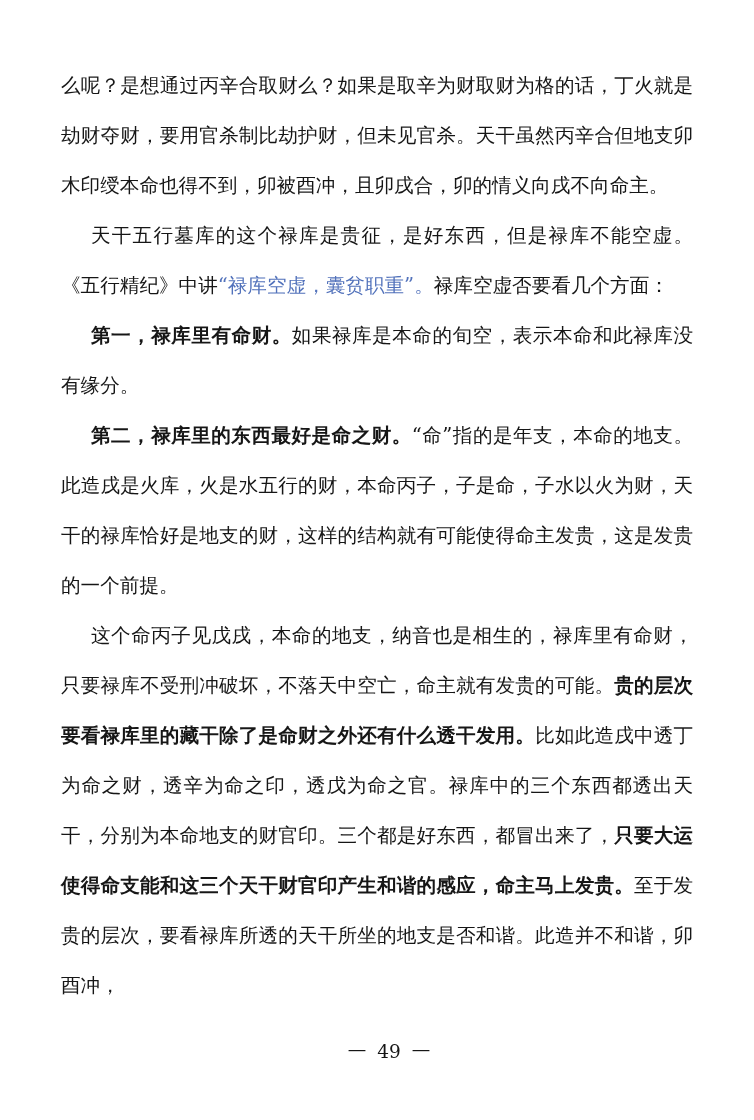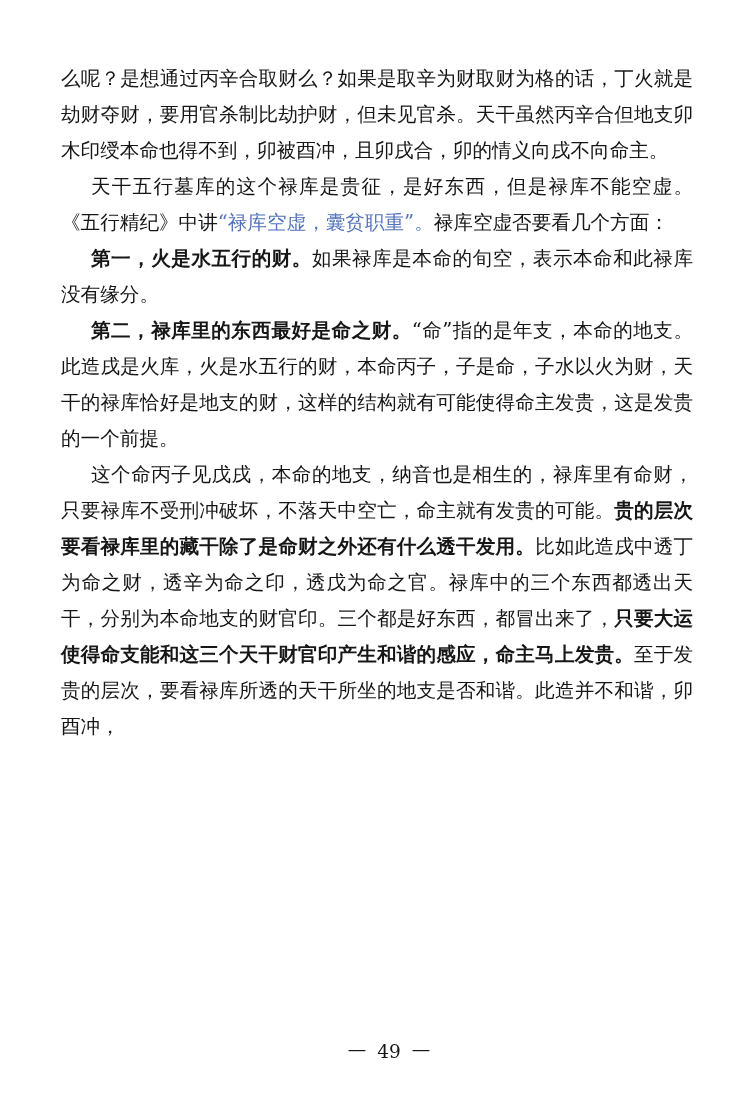--- a/index.html
+++ b/index.html
@@ -14,21 +14,21 @@
     background: #ffffff;
     overflow: hidden;
     font-family: "DejaVu Serif", serif;
   }
   .body-text {
     position: absolute;
     left: 61px;
     top: 61px;
     width: 632px;
     font-size: 19.6px;
-    line-height: 36px;
+    line-height: 50px;
     color: #161616;
     text-align: justify;
     text-justify: inter-ideograph;
     letter-spacing: 0;
   }
   .para {
     margin: 0;
     padding: 0;
     text-indent: 30px;
   }
@@ -67,21 +67,21 @@
     <p class="para no-indent">
       <span>么呢？是想通过丙辛合取财么？如果是取辛为财取财为格的话，丁火就是劫财夺财，要用官杀制比劫护财，但未见官杀。天干虽然丙辛合但地支卯木印绶本命也得不到，卯被酉冲，且卯戌合，卯的情义向戌不向命主。</span>
     </p>
 
 
     <p class="para">
       <span>天干五行墓库的这个禄库是贵征，是好东西，但是禄库不能空虚。《五行精纪》中讲</span><span class="run-blue">“禄库空虚，囊贫职重”。</span><span>禄库空虚否要看几个方面：</span>
     </p>
 
     <p class="para">
-      <span class="run-bold">第一，火是水五行的财。</span><span>如果禄库是本命的旬空，表示本命和此禄库没有缘分。</span>
+      <span class="run-bold">第一，禄库里有命财。</span><span>如果禄库是本命的旬空，表示本命和此禄库没有缘分。</span>
     </p>
 
     <p class="para">
       <span class="run-bold">第二，禄库里的东西最好是命之财。</span><span>“命”指的是年支，本命的地支。此造戌是火库，火是水五行的财，本命丙子，子是命，子水以火为财，天干的禄库恰好是地支的财，这样的结构就有可能使得命主发贵，这是发贵的一个前提。</span>
     </p>
 
 
     <p class="para">
       <span>这个命丙子见戊戌，本命的地支，纳音也是相生的，禄库里有命财，只要禄库不受刑冲破坏，不落天中空亡，命主就有发贵的可能。</span><span class="run-bold">贵的层次要看禄库里的藏干除了是命财之外还有什么透干发用。</span><span>比如此造戌中透丁为命之财，透辛为命之印，透戊为命之官。禄库中的三个东西都透出天干，分别为本命地支的财官印。三个都是好东西，都冒出来了，</span><span class="run-bold">只要大运使得命支能和这三个天干财官印产生和谐的感应，命主马上发贵。</span><span>至于发贵的层次，要看禄库所透的天干所坐的地支是否和谐。此造并不和谐，卯酉冲，</span>
     </p>

